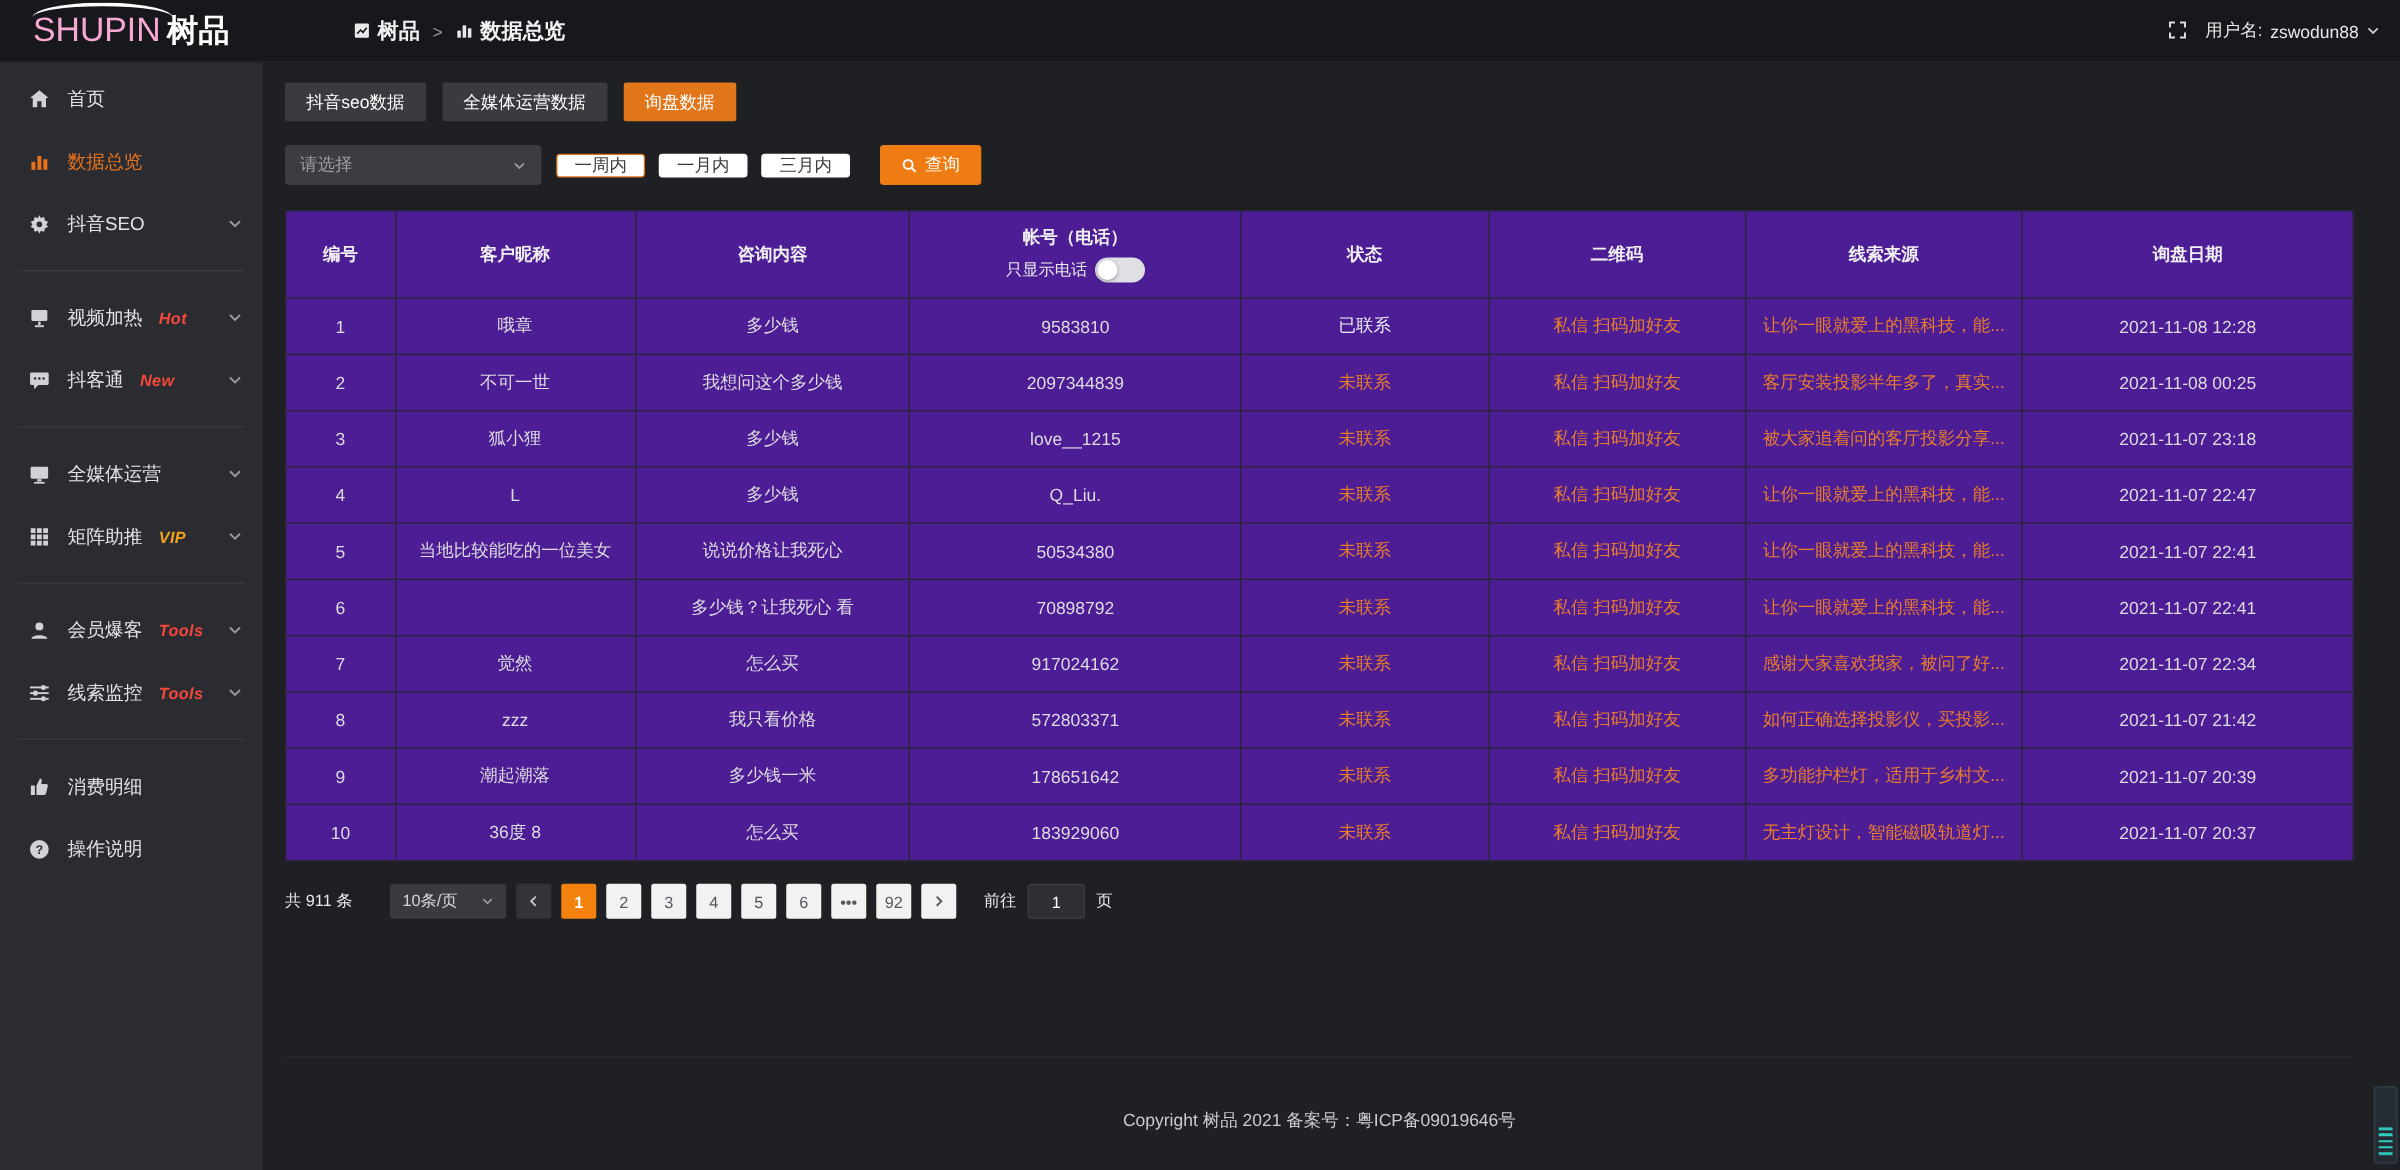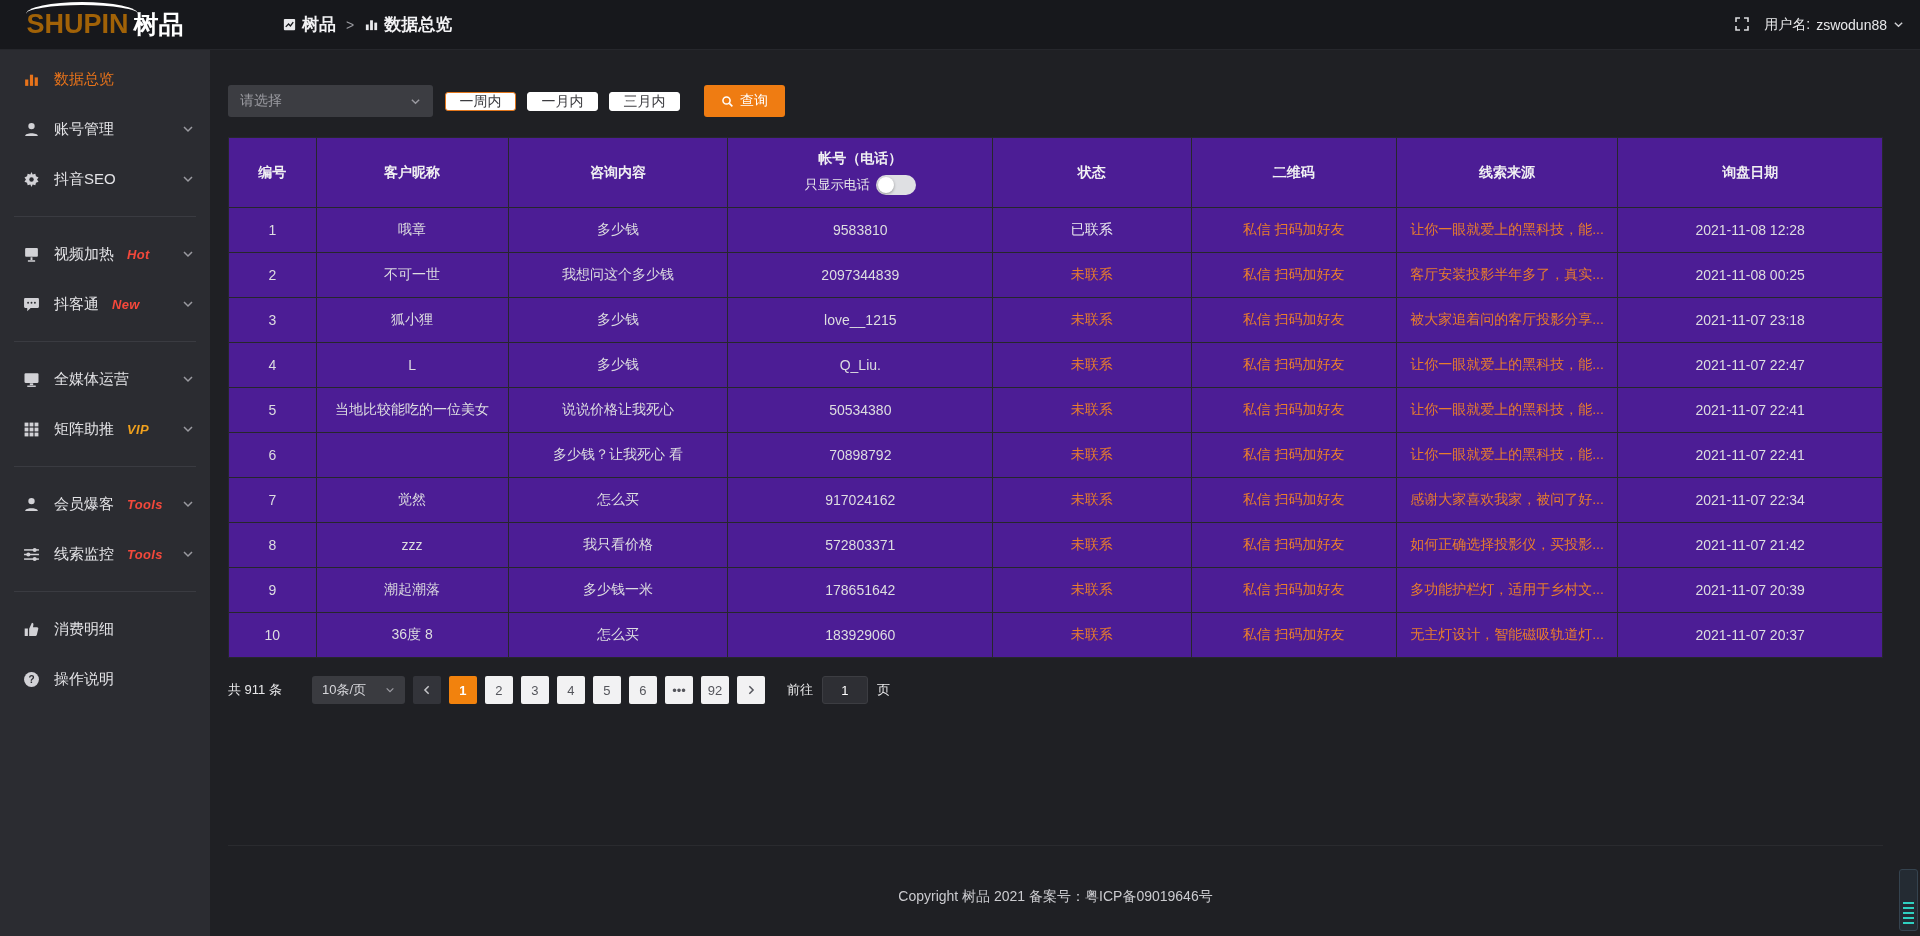--- a/index.html
+++ b/index.html
@@ -6,21 +6,21 @@
     background:#1f2024;color:#e4e4e6;
     font-family:"Liberation Sans","DejaVu Sans",sans-serif;}
   *{box-sizing:border-box}
   .icon{display:inline-flex;width:16px;height:16px;flex:none}
   .icon svg{width:100%;height:100%;display:block}
 
   
   .topbar{height:50px;background:#17181c;display:flex;align-items:center;border-bottom:1px solid #26272c}
   .logo{width:210px;height:50px;display:flex;align-items:center;justify-content:center;position:relative;cursor:pointer}
   .logo-arc{position:absolute;top:2px;left:26px;width:112px;height:24px;border-top:3px solid #fff;border-radius:50%}
-  .logo-en{font-size:27px;font-weight:700;letter-spacing:0;color:#a16207}
+  .logo-en{font-size:27px;font-weight:400;letter-spacing:0;color:#f9a8d4}
   .logo-cn{font-size:25px;font-weight:700;color:#fff;margin-left:5px}
   .breadcrumb{margin-left:72px;display:flex;align-items:center;gap:8px;font-size:17px;font-weight:700;color:#f2f2f4}
   .crumb{display:flex;align-items:center;gap:5px;cursor:pointer}
   .crumb .icon{width:15px;height:15px;color:#e9e9ec}
   .crumb-sep{color:#9a9aa0;font-size:14px;font-weight:400;margin:0 2px}
   .user-area{margin-left:auto;margin-right:16px;display:flex;gap:14px;font-size:14px;color:#e8e8ea}
   .fullscreen{width:16px;height:16px;color:#dcdcde;cursor:pointer}
   .user-name{display:flex;align-items:center;gap:6px;cursor:pointer}
   .user-name .icon{width:11px;height:11px;color:#cfcfd3}
 
@@ -134,43 +134,37 @@
             <path d="M2 4l4 4 4-4"></path>
           </svg>
         </span>
     </span>
   </div>
 </header>
 
 <div class="shell">
   <aside class="sidebar">
     <ul id="sidebar-list" style="list-style:none;margin:0;padding:0">
+        <li class="side-item">
+          <span class="icon s-icon">
+            <svg viewBox="0 0 16 16" fill="currentColor">
+              <path d="M8 1.2L15 7h-2v7h-3.4V9.5H6.4V14H3V7H1z"></path>
+            </svg>
+          </span>
+          <span class="s-label">首页</span>
+        </li>
         <li class="side-item active">
           <span class="icon s-icon">
             <svg viewBox="0 0 16 16" fill="currentColor">
               <rect x="2" y="8" width="3" height="6"></rect>
               <rect x="6.5" y="3.5" width="3" height="10.5"></rect>
               <rect x="11" y="6" width="3" height="8"></rect>
             </svg>
           </span>
           <span class="s-label">数据总览</span>
-        </li>
-        <li class="side-item">
-          <span class="icon s-icon">
-            <svg viewBox="0 0 16 16" fill="currentColor">
-              <circle cx="8" cy="4.8" r="3"></circle>
-              <path d="M2 14.2c0-3.6 12-3.6 12 0z"></path>
-            </svg>
-          </span>
-          <span class="s-label">账号管理</span>
-          <span class="icon s-chevron">
-            <svg viewBox="0 0 12 12" fill="none" stroke="currentColor" stroke-width="1.5">
-              <path d="M2 4l4 4 4-4"></path>
-            </svg>
-          </span>
         </li>
         <li class="side-item">
           <span class="icon s-icon">
             <svg viewBox="0 0 16 16" fill="currentColor">
               <path d="M8 .9l1.1 2.3 2.5-.7.6 2.5 2.4 1L13.2 8l1.4 2-2.4 1-.6 2.5-2.5-.7L8 15.1 6.9 12.8l-2.5.7-.6-2.5-2.4-1L2.8 8 1.4 6l2.4-1 .6-2.5 2.5.7z"></path>
               <circle cx="8" cy="8" r="2.1" fill="#2b2c31"></circle>
             </svg>
           </span>
           <span class="s-label">抖音SEO</span>
           <span class="icon s-chevron">
@@ -301,20 +295,25 @@
               <circle cx="8" cy="8" r="7" fill="currentColor"></circle>
               <text x="8" y="11.6" font-size="9.5" font-weight="bold" text-anchor="middle" fill="#2b2c31" font-family="Liberation Sans, DejaVu Sans, sans-serif">?</text>
             </svg>
           </span>
           <span class="s-label">操作说明</span>
         </li>
       </ul>
   </aside>
 
   <main class="main">
+    <div class="tabs" id="tabs">
+        <button class="tab">抖音seo数据</button>
+        <button class="tab">全媒体运营数据</button>
+        <button class="tab active">询盘数据</button>
+      </div>
 
     <div class="filterbar">
       <div class="select">
         <span>请选择</span>
         <span class="icon">
             <svg viewBox="0 0 12 12" fill="none" stroke="currentColor" stroke-width="1.5">
               <path d="M2 4l4 4 4-4"></path>
             </svg>
           </span>
       </div>

